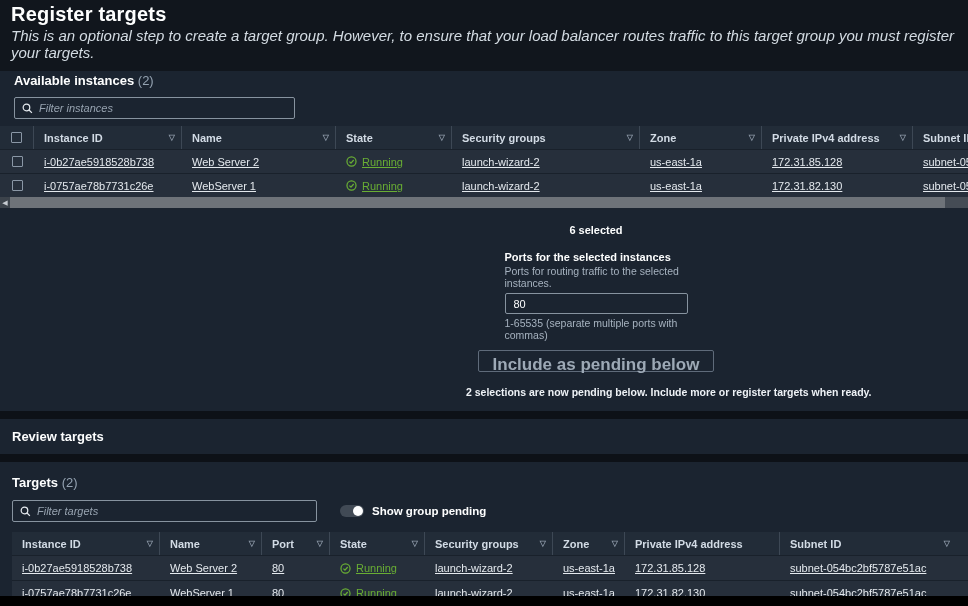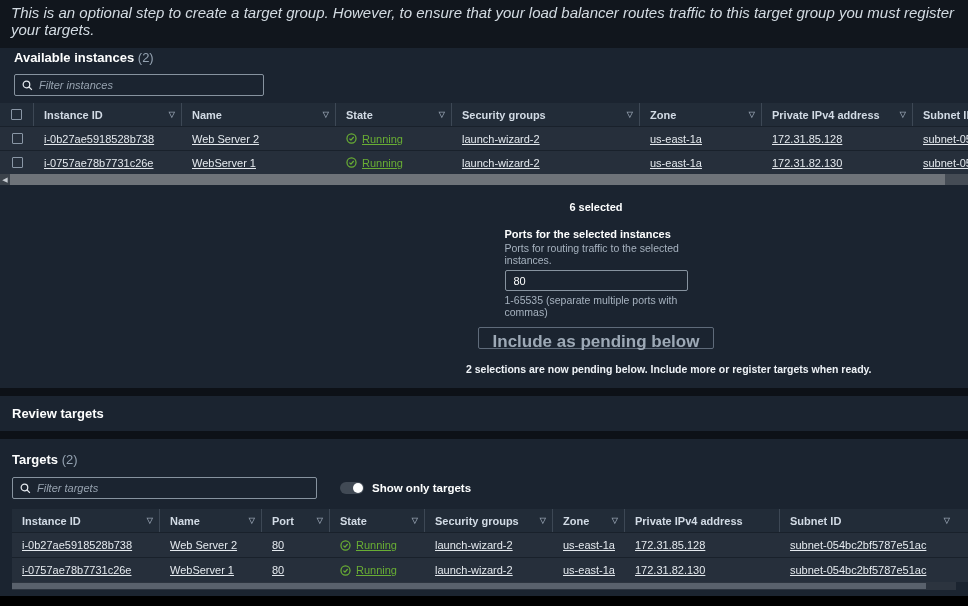--- a/index.html
+++ b/index.html
@@ -22,21 +22,21 @@
   .panel-a { padding-top:2px; padding-bottom:13px; }
   .gap { height:8px; background:#0d1117; }
 
   .section-heading { font-size:13px; font-weight:700; color:#fdfefe; padding:0 14px; }
   .count { color:#95a3b2; font-weight:400; }
 
   
   .filter-wrap { display:flex; align-items:center; margin:9px 14px 0 14px; }
   .filter-box {
     display:flex; align-items:center; gap:6px;
-    width:250px; height:22px; padding:0 7px;
+    width:281px; height:22px; padding:0 7px;
     background:#1b2430; border:1px solid #87939f; border-radius:2px;
   }
   .filter-box input {
     flex:1; background:transparent; border:none; outline:none;
     font-family:"Liberation Sans", sans-serif;
     font-size:11px; font-style:italic; color:#e4e9ee;
   }
   .filter-box input::placeholder { color:#97a3b0; font-style:italic; }
   .search-icon { width:11px; height:11px; flex:0 0 auto; }
 
@@ -110,20 +110,21 @@
   .toggle .knob { position:absolute; right:1px; top:1px; width:10px; height:10px; border-radius:50%; background:#fdfefe; }
   .toggle-label { font-size:11.5px; font-weight:700; color:#fdfefe; }
   .bottom-strip { position:absolute; left:0; bottom:0; width:968px; height:10px; background:#000; }
 </style>
 </head>
 <body>
 
 <div class="page">
 
   <div class="top-header">
+    <div class="page-title">Register targets</div>
     <div class="page-subtitle">This is an optional step to create a target group. However, to ensure that your load balancer routes traffic to this target group you must register your targets.</div>
   </div>
 
   <div class="panel panel-a">
     <div class="section-heading">
       <span>Available instances</span>
       <span class="count">(2)</span>
     </div>
 
     <div class="filter-wrap">
@@ -246,21 +247,21 @@
         <svg class="search-icon" viewBox="0 0 16 16">
           <circle cx="6.5" cy="6.5" r="4.8" fill="none" stroke="#e4e9ee" stroke-width="1.8"></circle>
           <line x1="10.2" y1="10.2" x2="14.4" y2="14.4" stroke="#e4e9ee" stroke-width="1.8"></line>
         </svg>
         <input type="text" placeholder="Filter targets" style="">
       </div>
       <div class="toggle-group">
         <div class="toggle">
           <div class="knob"></div>
         </div>
-        <span class="toggle-label">Show only targets</span>
+        <span class="toggle-label">Show group pending</span>
       </div>
     </div>
 
     <div class="tbl t2">
       <div class="tbl-header">
         <div class="th t2-c0">
             <span>Instance ID</span>
             <span class="sort-arrow">▽</span>
           </div>
         <div class="th t2-c1">

